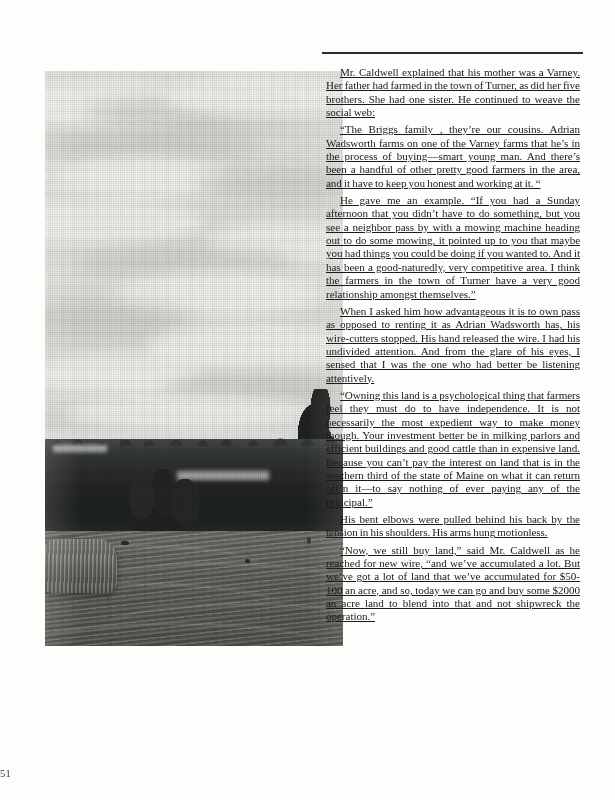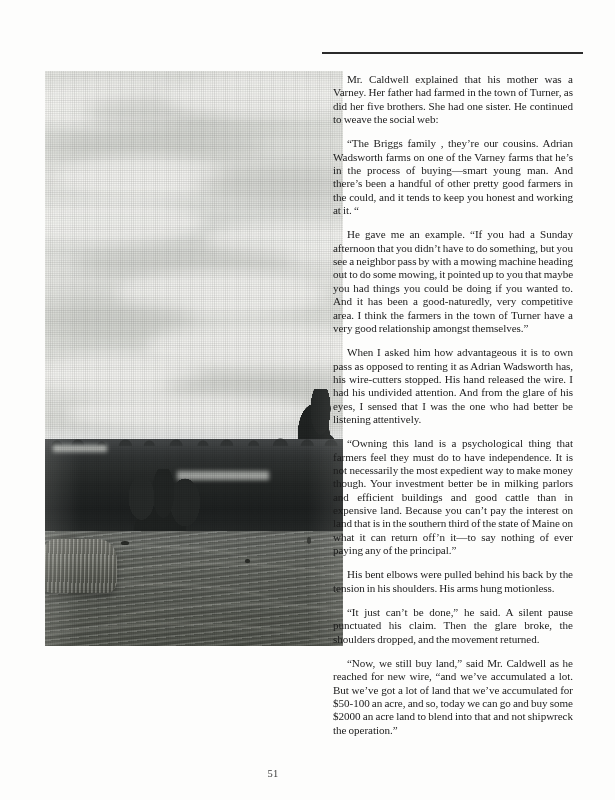--- a/index.html
+++ b/index.html
@@ -221,35 +221,36 @@
     left: 322px;
     top: 62px;
     width: 262px;
     text-align: justify;
     color: #1b1b1b;
     font-size: 11.1px;
     line-height: 13.35px;
     -webkit-font-smoothing: antialiased;
   }
   #column p {
-    margin: 11px;
+    margin: 4px;
     text-indent: 14px;
     hyphens: auto;
+    text-decoration: underline;
     -webkit-hyphens: auto;
   }
   #column p.tight {
     word-spacing: -0.6px;
     letter-spacing: -0.05px;
   }
   #page-number {
     position: absolute;
     left: 0;
     top: 768px;
     width: 546px;
-    text-align: center;
+    text-align: left;
     font-size: 10.5px;
     color: #3a3a3a;
     letter-spacing: .3px;
   }
 </style>
 </head>
 <body>
 
 <div id="page">
 
@@ -295,24 +296,23 @@
     <div class="speck" style="left:262px; top:466px; width:4px;  height:7px; opacity:.7;"></div>
 
     <div id="halftone"></div>
     <div id="photo-cast"></div>
   </figure>
 
   <div id="rule"></div>
 
   <div id="column">
     <p class="tight">Mr. Caldwell explained that his mother was a Varney. Her father had farmed in the town of Turner, as did her five brothers. She had one sister. He continued to weave the social web:</p>
-    <p class="tight">“The Briggs family , they’re our cousins. Adrian Wadsworth farms on one of the Varney farms that he’s in the process of buying—smart young man. And there’s been a handful of other pretty good farmers in the could, and it tends to keep you honest and working at it. “</p>
+    <p class="tight">“The Briggs family , they’re our cousins. Adrian Wadsworth farms on one of the Varney farms that he’s in the process of buying—smart young man. And there’s been a handful of other pretty good farmers in the area, and it have to keep you honest and working at it. “</p>
     <p class="tight">He gave me an example. “If you had a Sunday afternoon that you didn’t have to do something, but you see a neighbor pass by with a mowing machine heading out to do some mowing, it pointed up to you that maybe you had things you could be doing if you wanted to. And it has been a good-naturedly, very competitive area. I think the farmers in the town of Turner have a very good relationship amongst themselves.”</p>
     <p class="tight">When I asked him how advantageous it is to own pass as opposed to renting it as Adrian Wadsworth has, his wire-cutters stopped. His hand released the wire. I had his undivided attention. And from the glare of his eyes, I sensed that I was the one who had better be listening attentively.</p>
     <p class="tight">“Owning this land is a psychological thing that farmers feel they must do to have independence. It is not necessarily the most expedient way to make money though. Your investment better be in milking parlors and efficient buildings and good cattle than in expensive land. Because you can’t pay the interest on land that is in the southern third of the state of Maine on what it can return off’n it—to say nothing of ever paying any of the principal.”</p>
     <p class="tight">His bent elbows were pulled behind his back by the tension in his shoulders. His arms hung motionless.</p>
-    <p class="tight">“It just can’t be done,” he said. A silent pause punctuated his claim. Then the glare broke, the shoulders dropped, and the movement returned.</p>
     <p class="tight">“Now, we still buy land,” said Mr. Caldwell as he reached for new wire, “and we’ve accumulated a lot. But we’ve got a lot of land that we’ve accumulated for $50-100 an acre, and so, today we can go and buy some $2000 an acre land to blend into that and not shipwreck the operation.”</p>
   </div>
 
   <div id="page-number">51</div>
 
 </div>
 
 </body></html>

